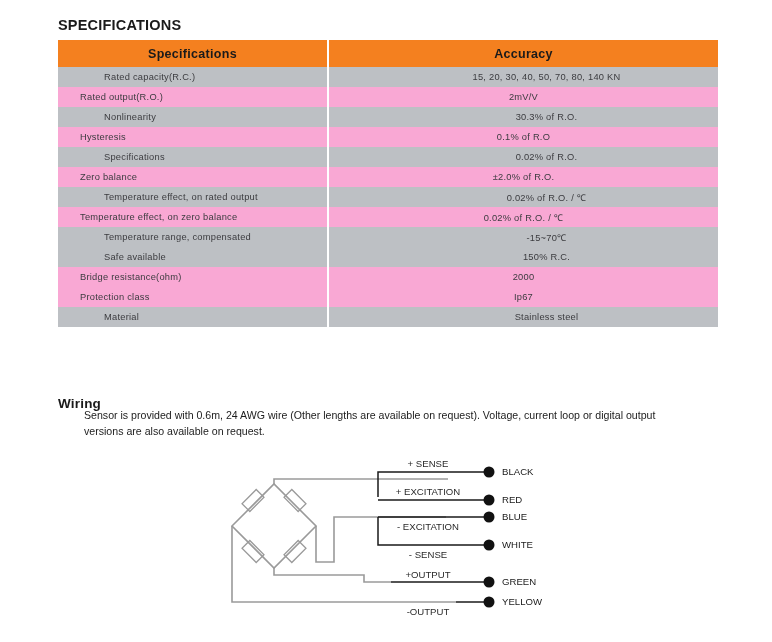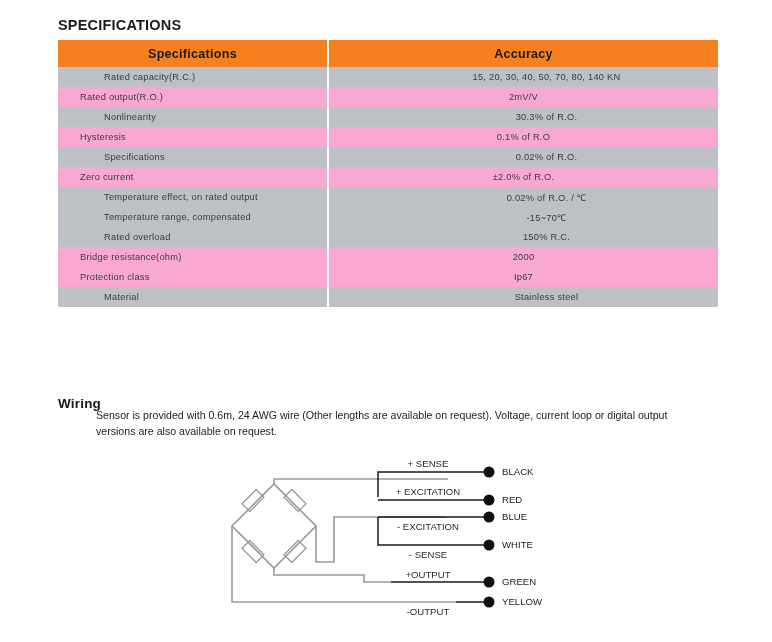--- a/index.html
+++ b/index.html
@@ -75,21 +75,21 @@
   #specs-table td.acc-cell {
     text-align: center;
   }
 
   #specs-table tbody tr.row-light td { background: #bdc0c4; padding-left: 46px; }
   #specs-table tbody tr.row-dark  td { background: #f9a8d4; }
 
   
   #wiring-paragraph {
     position: absolute;
-    left: 96px;
+    left: 84px;
     top: 407px;
     width: 608px;
     font-size: 10.6px;
     line-height: 16px;
     color: #1c1c1c;
   }
 
   
   #wiring-diagram {
     position: absolute;
@@ -131,33 +131,37 @@
       </tr>
       <tr class="row-dark">
         <td class="spec-cell">Hysteresis</td>
         <td class="acc-cell">0.1% of R.O</td>
       </tr>
       <tr class="row-light">
         <td class="spec-cell">Specifications</td>
         <td class="acc-cell">0.02% of R.O.</td>
       </tr>
       <tr class="row-dark">
-        <td class="spec-cell">Zero current</td>
+        <td class="spec-cell">Zero balance</td>
         <td class="acc-cell">±2.0% of R.O.</td>
       </tr>
       <tr class="row-light">
         <td class="spec-cell">Temperature effect, on rated output</td>
         <td class="acc-cell">0.02% of R.O. / ℃</td>
       </tr>
+      <tr class="row-dark">
+        <td class="spec-cell">Temperature effect, on zero balance</td>
+        <td class="acc-cell">0.02% of R.O. / ℃</td>
+      </tr>
       <tr class="row-light">
         <td class="spec-cell">Temperature range, compensated</td>
         <td class="acc-cell">-15~70℃</td>
       </tr>
       <tr class="row-light">
-        <td class="spec-cell">Rated overload</td>
+        <td class="spec-cell">Safe available</td>
         <td class="acc-cell">150% R.C.</td>
       </tr>
       <tr class="row-dark">
         <td class="spec-cell">Bridge resistance(ohm)</td>
         <td class="acc-cell">2000</td>
       </tr>
       <tr class="row-dark">
         <td class="spec-cell">Protection class</td>
         <td class="acc-cell">Ip67</td>
       </tr>

